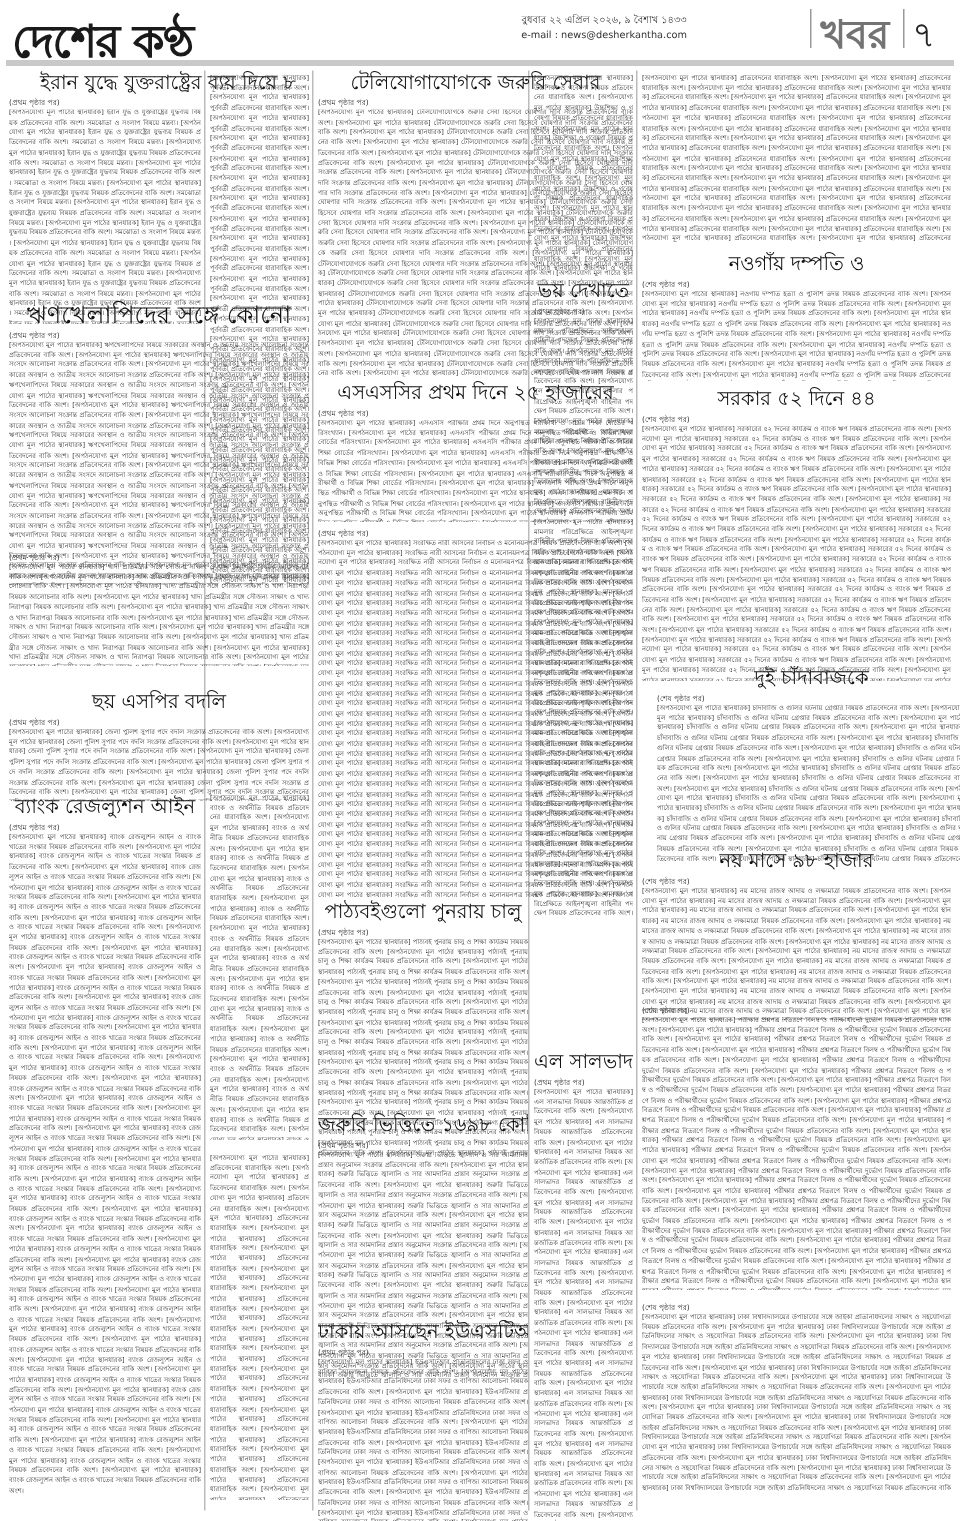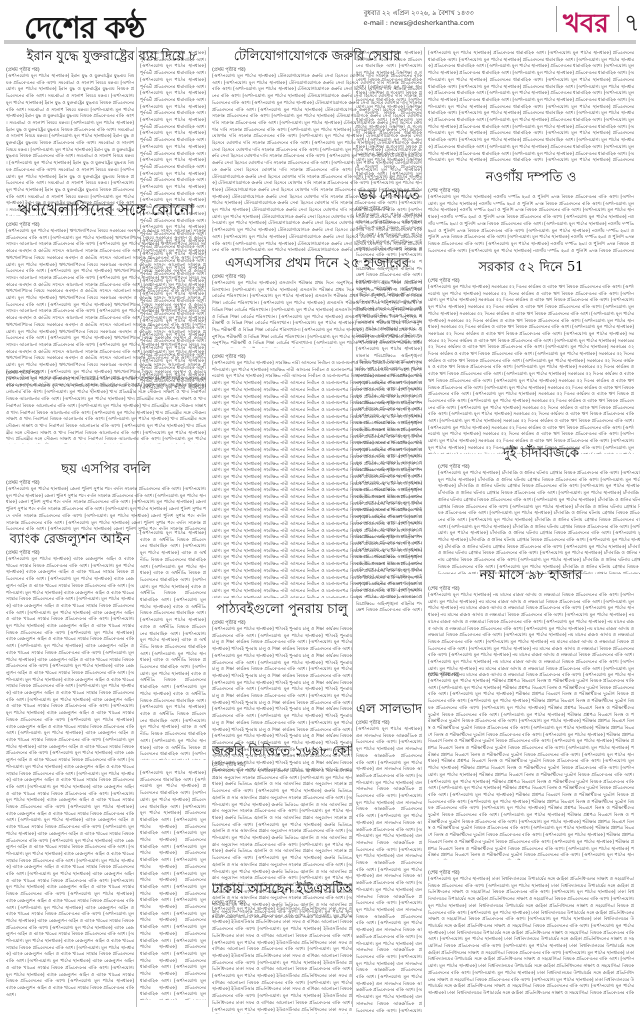--- a/index.html
+++ b/index.html
@@ -1,23 +1,23 @@
 <!DOCTYPE html>
 <html><head>
 <meta charset="utf-8">
 <style>
   * { box-sizing: border-box; margin: 0; padding: 0; }
   html, body { width: 640px; height: 1014px; background: #ffffff; overflow: hidden; }
   body { font-family: "DejaVu Serif", serif; color: #222; position: relative; }
 
-  .masthead { position: absolute; left: 16px; top: 0; width: 576px; height: 40px; }
+  .masthead { position: absolute; left: 0; top: 0; width: 576px; height: 40px; }
   .logo { position: absolute; left: 8px; top: 4px; font-size: 30px; font-weight: bold; color: #1a1a1a; letter-spacing: -1px; font-family: "DejaVu Serif", serif; }
   .dateline { position: absolute; right: 118px; top: 8px; text-align: center; font-size: 6.5px; line-height: 10px; color: #333; font-family: "DejaVu Sans", sans-serif; }
   .mh-divider { position: absolute; top: 6px; width: 1px; height: 26px; background: #999; }
-  .section-name { position: absolute; left: 547px; top: 3px; font-size: 26px; font-weight: bold; color: #be185d; }
+  .section-name { position: absolute; left: 547px; top: 3px; font-size: 26px; font-weight: bold; color: #737373; }
   .page-num { position: absolute; left: 608px; top: 4px; font-size: 24px; color: #222; }
   .rule { position: absolute; left: 4px; top: 40px; width: 632px; height: 4px; background: #c9c9c9; }
   .vline { position: absolute; top: 47px; width: 1px; height: 960px; background: #bbb; }
 
   .article { position: absolute; }
   .headline { text-align: center; font-weight: normal; color: #111; white-space: nowrap; overflow: hidden; }
   .h-lg { font-size: 16px; line-height: 20px; }
   .h-md { font-size: 13px; line-height: 18px; }
   .jump { font-size: 5px; color: #333; line-height: 7px; margin-top: 1px; font-family: "DejaVu Sans", sans-serif; }
   .body { font-size: 4.4px; line-height: 6.7px; color: #333; text-align: justify; font-family: "DejaVu Sans", sans-serif; overflow: hidden; word-break: break-all; }
@@ -128,21 +128,21 @@
 
 <div class="textcol" style="left:428px; top:50px; width:206px; height:112px;">[অপঠনযোগ্য মূল পাঠের স্থানধারক] প্রতিবেদনের ধারাবাহিক অংশ। [অপঠনযোগ্য মূল পাঠের স্থানধারক] প্রতিবেদনের ধারাবাহিক অংশ। [অপঠনযোগ্য মূল পাঠের স্থানধারক] প্রতিবেদনের ধারাবাহিক অংশ। [অপঠনযোগ্য মূল পাঠের স্থানধারক] প্রতিবেদনের ধারাবাহিক অংশ। [অপঠনযোগ্য মূল পাঠের স্থানধারক] প্রতিবেদনের ধারাবাহিক অংশ। [অপঠনযোগ্য মূল পাঠের স্থানধারক] প্রতিবেদনের ধারাবাহিক অংশ। [অপঠনযোগ্য মূল পাঠের স্থানধারক] প্রতিবেদনের ধারাবাহিক অংশ। [অপঠনযোগ্য মূল পাঠের স্থানধারক] প্রতিবেদনের ধারাবাহিক অংশ। [অপঠনযোগ্য মূল পাঠের স্থানধারক] প্রতিবেদনের ধারাবাহিক অংশ। [অপঠনযোগ্য মূল পাঠের স্থানধারক] প্রতিবেদনের ধারাবাহিক অংশ। [অপঠনযোগ্য মূল পাঠের স্থানধারক] প্রতিবেদনের ধারাবাহিক অংশ। [অপঠনযোগ্য মূল পাঠের স্থানধারক] প্রতিবেদনের ধারাবাহিক অংশ। [অপঠনযোগ্য মূল পাঠের স্থানধারক] প্রতিবেদনের ধারাবাহিক অংশ। [অপঠনযোগ্য মূল পাঠের স্থানধারক] প্রতিবেদনের ধারাবাহিক অংশ। [অপঠনযোগ্য মূল পাঠের স্থানধারক] প্রতিবেদনের ধারাবাহিক অংশ। [অপঠনযোগ্য মূল পাঠের স্থানধারক] প্রতিবেদনের ধারাবাহিক অংশ। [অপঠনযোগ্য মূল পাঠের স্থানধারক] প্রতিবেদনের ধারাবাহিক অংশ। [অপঠনযোগ্য মূল পাঠের স্থানধারক] প্রতিবেদনের ধারাবাহিক অংশ। [অপঠনযোগ্য মূল পাঠের স্থানধারক] প্রতিবেদনের ধারাবাহিক অংশ। [অপঠনযোগ্য মূল পাঠের স্থানধারক] প্রতিবেদনের ধারাবাহিক অংশ। [অপঠনযোগ্য মূল পাঠের স্থানধারক] প্রতিবেদনের ধারাবাহিক অংশ। [অপঠনযোগ্য মূল পাঠের স্থানধারক] প্রতিবেদনের ধারাবাহিক অংশ। [অপঠনযোগ্য মূল পাঠের স্থানধারক] প্রতিবেদনের ধারাবাহিক অংশ। [অপঠনযোগ্য মূল পাঠের স্থানধারক] প্রতিবেদনের ধারাবাহিক অংশ। [অপঠনযোগ্য মূল পাঠের স্থানধারক] প্রতিবেদনের ধারাবাহিক অংশ। [অপঠনযোগ্য মূল পাঠের স্থানধারক] প্রতিবেদনের ধারাবাহিক অংশ। [অপঠনযোগ্য মূল পাঠের স্থানধারক] প্রতিবেদনের ধারাবাহিক অংশ। [অপঠনযোগ্য মূল পাঠের স্থানধারক] প্রতিবেদনের ধারাবাহিক অংশ। [অপঠনযোগ্য মূল পাঠের স্থানধারক] প্রতিবেদনের ধারাবাহিক অংশ। [অপঠনযোগ্য মূল পাঠের স্থানধারক] প্রতিবেদনের ধারাবাহিক অংশ। [অপঠনযোগ্য মূল পাঠের স্থানধারক] প্রতিবেদনের ধারাবাহিক অংশ। [অপঠনযোগ্য মূল পাঠের স্থানধারক] প্রতিবেদনের ধারাবাহিক অংশ। [অপঠনযোগ্য মূল পাঠের স্থানধারক] প্রতিবেদনের ধারাবাহিক অংশ। [অপঠনযোগ্য মূল পাঠের স্থানধারক] প্রতিবেদনের ধারাবাহিক অংশ। [অপঠনযোগ্য মূল পাঠের স্থানধারক] প্রতিবেদনের ধারাবাহিক অংশ। [অপঠনযোগ্য মূল পাঠের স্থানধারক] প্রতিবেদনের ধারাবাহিক অংশ। [অপঠনযোগ্য মূল পাঠের স্থানধারক] প্রতিবেদনের ধারাবাহিক অংশ। [অপঠনযোগ্য মূল পাঠের স্থানধারক] প্রতিবেদনের ধারাবাহিক অংশ। [অপঠনযোগ্য মূল পাঠের স্থানধারক] প্রতিবেদনের ধারাবাহিক অংশ। [অপঠনযোগ্য মূল পাঠের স্থানধারক] প্রতিবেদনের ধারাবাহিক অংশ। </div>
 
 <article class="article" style="left:428px; top:168px; width:206px;">
   <h2 class="headline h-md">নওগাঁয় দম্পতি ও</h2>
   <div class="jump">(শেষ পৃষ্ঠার পর)</div>
   <div class="body" style="width:206px; height:60px;">[অপঠনযোগ্য মূল পাঠের স্থানধারক] নওগাঁয় দম্পতি হত্যা ও পুলিশি তদন্ত বিষয়ক প্রতিবেদনের বাকি অংশ। [অপঠনযোগ্য মূল পাঠের স্থানধারক] নওগাঁয় দম্পতি হত্যা ও পুলিশি তদন্ত বিষয়ক প্রতিবেদনের বাকি অংশ। [অপঠনযোগ্য মূল পাঠের স্থানধারক] নওগাঁয় দম্পতি হত্যা ও পুলিশি তদন্ত বিষয়ক প্রতিবেদনের বাকি অংশ। [অপঠনযোগ্য মূল পাঠের স্থানধারক] নওগাঁয় দম্পতি হত্যা ও পুলিশি তদন্ত বিষয়ক প্রতিবেদনের বাকি অংশ। [অপঠনযোগ্য মূল পাঠের স্থানধারক] নওগাঁয় দম্পতি হত্যা ও পুলিশি তদন্ত বিষয়ক প্রতিবেদনের বাকি অংশ। [অপঠনযোগ্য মূল পাঠের স্থানধারক] নওগাঁয় দম্পতি হত্যা ও পুলিশি তদন্ত বিষয়ক প্রতিবেদনের বাকি অংশ। [অপঠনযোগ্য মূল পাঠের স্থানধারক] নওগাঁয় দম্পতি হত্যা ও পুলিশি তদন্ত বিষয়ক প্রতিবেদনের বাকি অংশ। [অপঠনযোগ্য মূল পাঠের স্থানধারক] নওগাঁয় দম্পতি হত্যা ও পুলিশি তদন্ত বিষয়ক প্রতিবেদনের বাকি অংশ। [অপঠনযোগ্য মূল পাঠের স্থানধারক] নওগাঁয় দম্পতি হত্যা ও পুলিশি তদন্ত বিষয়ক প্রতিবেদনের বাকি অংশ। [অপঠনযোগ্য মূল পাঠের স্থানধারক] নওগাঁয় দম্পতি হত্যা ও পুলিশি তদন্ত বিষয়ক প্রতিবেদনের বাকি অংশ। [অপঠনযোগ্য মূল পাঠের স্থানধারক] নওগাঁয় দম্পতি হত্যা ও পুলিশি তদন্ত বিষয়ক প্রতিবেদনের বাকি অংশ। [অপঠনযোগ্য মূল পাঠের স্থানধারক] নওগাঁয় দম্পতি হত্যা ও পুলিশি তদন্ত বিষয়ক প্রতিবেদনের বাকি অংশ। [অপঠনযোগ্য মূল পাঠের স্থানধারক] নওগাঁয় দম্পতি হত্যা ও পুলিশি তদন্ত বিষয়ক প্রতিবেদনের বাকি অংশ। [অপঠনযোগ্য মূল পাঠের স্থানধারক] নওগাঁয় দম্পতি হত্যা ও পুলিশি তদন্ত বিষয়ক প্রতিবেদনের বাকি অংশ। [অপঠনযোগ্য মূল পাঠের স্থানধারক] নওগাঁয় দম্পতি হত্যা ও পুলিশি তদন্ত বিষয়ক প্রতিবেদনের বাকি অংশ। [অপঠনযোগ্য মূল পাঠের স্থানধারক] নওগাঁয় দম্পতি হত্যা ও পুলিশি তদন্ত বিষয়ক প্রতিবেদনের বাকি অংশ। [অপঠনযোগ্য মূল পাঠের স্থানধারক] নওগাঁয় দম্পতি হত্যা ও পুলিশি তদন্ত বিষয়ক প্রতিবেদনের বাকি অংশ। [অপঠনযোগ্য মূল পাঠের স্থানধারক] নওগাঁয় দম্পতি হত্যা ও পুলিশি তদন্ত বিষয়ক প্রতিবেদনের বাকি অংশ। [অপঠনযোগ্য মূল পাঠের স্থানধারক] নওগাঁয় দম্পতি হত্যা ও পুলিশি তদন্ত বিষয়ক প্রতিবেদনের বাকি অংশ। [অপঠনযোগ্য মূল পাঠের স্থানধারক] নওগাঁয় দম্পতি হত্যা ও পুলিশি তদন্ত বিষয়ক প্রতিবেদনের বাকি অংশ। [অপঠনযোগ্য মূল পাঠের স্থানধারক] নওগাঁয় দম্পতি হত্যা ও পুলিশি তদন্ত বিষয়ক প্রতিবেদনের বাকি অংশ। [অপঠনযোগ্য মূল পাঠের স্থানধারক] নওগাঁয় দম্পতি হত্যা ও পুলিশি তদন্ত বিষয়ক প্রতিবেদনের বাকি অংশ। [অপঠনযোগ্য মূল পাঠের স্থানধারক] নওগাঁয় দম্পতি হত্যা ও পুলিশি তদন্ত বিষয়ক প্রতিবেদনের বাকি অংশ। [অপঠনযোগ্য মূল পাঠের স্থানধারক] নওগাঁয় দম্পতি হত্যা ও পুলিশি তদন্ত বিষয়ক প্রতিবেদনের বাকি অংশ। [অপঠনযোগ্য মূল পাঠের স্থানধারক] নওগাঁয় দম্পতি হত্যা ও পুলিশি তদন্ত বিষয়ক প্রতিবেদনের বাকি অংশ। [অপঠনযোগ্য মূল পাঠের স্থানধারক] নওগাঁয় দম্পতি হত্যা ও পুলিশি তদন্ত বিষয়ক প্রতিবেদনের বাকি অংশ। [অপঠনযোগ্য মূল পাঠের স্থানধারক] নওগাঁয় দম্পতি হত্যা ও পুলিশি তদন্ত বিষয়ক প্রতিবেদনের বাকি অংশ। [অপঠনযোগ্য মূল পাঠের স্থানধারক] নওগাঁয় দম্পতি হত্যা ও পুলিশি তদন্ত বিষয়ক প্রতিবেদনের বাকি অংশ। [অপঠনযোগ্য মূল পাঠের স্থানধারক] নওগাঁয় দম্পতি হত্যা ও পুলিশি তদন্ত বিষয়ক প্রতিবেদনের বাকি অংশ। [অপঠনযোগ্য মূল পাঠের স্থানধারক] নওগাঁয় দম্পতি হত্যা ও পুলিশি তদন্ত বিষয়ক প্রতিবেদনের বাকি অংশ। [অপঠনযোগ্য মূল পাঠের স্থানধারক] নওগাঁয় দম্পতি হত্যা ও পুলিশি তদন্ত বিষয়ক প্রতিবেদনের বাকি অংশ। [অপঠনযোগ্য মূল পাঠের স্থানধারক] নওগাঁয় দম্পতি হত্যা ও পুলিশি তদন্ত বিষয়ক প্রতিবেদনের বাকি অংশ। [অপঠনযোগ্য মূল পাঠের স্থানধারক] নওগাঁয় দম্পতি হত্যা ও পুলিশি তদন্ত বিষয়ক প্রতিবেদনের বাকি অংশ। [অপঠনযোগ্য মূল পাঠের স্থানধারক] নওগাঁয় দম্পতি হত্যা ও পুলিশি তদন্ত বিষয়ক প্রতিবেদনের বাকি অংশ। [অপঠনযোগ্য মূল পাঠের স্থানধারক] নওগাঁয় দম্পতি হত্যা ও পুলিশি তদন্ত বিষয়ক প্রতিবেদনের বাকি অংশ। [অপঠনযোগ্য মূল পাঠের স্থানধারক] নওগাঁয় দম্পতি হত্যা ও পুলিশি তদন্ত বিষয়ক প্রতিবেদনের বাকি অংশ। [অপঠনযোগ্য মূল পাঠের স্থানধারক] নওগাঁয় দম্পতি হত্যা ও পুলিশি তদন্ত বিষয়ক প্রতিবেদনের বাকি অংশ। [অপঠনযোগ্য মূল পাঠের স্থানধারক] নওগাঁয় দম্পতি হত্যা ও পুলিশি তদন্ত বিষয়ক প্রতিবেদনের বাকি অংশ। [অপঠনযোগ্য মূল পাঠের স্থানধারক] নওগাঁয় দম্পতি হত্যা ও পুলিশি তদন্ত বিষয়ক প্রতিবেদনের বাকি অংশ। [অপঠনযোগ্য মূল পাঠের স্থানধারক] নওগাঁয় দম্পতি হত্যা ও পুলিশি তদন্ত বিষয়ক প্রতিবেদনের বাকি অংশ। </div>
 </article>
 
 <article class="article" style="left:428px; top:258px; width:206px;">
-  <h2 class="headline h-md">সরকার ৫২ দিনে 51</h2>
+  <h2 class="headline h-md">সরকার ৫২ দিনে ৪৪</h2>
   <div class="jump">(শেষ পৃষ্ঠার পর)</div>
   <div class="body" style="width:206px; height:170px;">[অপঠনযোগ্য মূল পাঠের স্থানধারক] সরকারের ৫২ দিনের কার্যক্রম ও ব্যাংক ঋণ বিষয়ক প্রতিবেদনের বাকি অংশ। [অপঠনযোগ্য মূল পাঠের স্থানধারক] সরকারের ৫২ দিনের কার্যক্রম ও ব্যাংক ঋণ বিষয়ক প্রতিবেদনের বাকি অংশ। [অপঠনযোগ্য মূল পাঠের স্থানধারক] সরকারের ৫২ দিনের কার্যক্রম ও ব্যাংক ঋণ বিষয়ক প্রতিবেদনের বাকি অংশ। [অপঠনযোগ্য মূল পাঠের স্থানধারক] সরকারের ৫২ দিনের কার্যক্রম ও ব্যাংক ঋণ বিষয়ক প্রতিবেদনের বাকি অংশ। [অপঠনযোগ্য মূল পাঠের স্থানধারক] সরকারের ৫২ দিনের কার্যক্রম ও ব্যাংক ঋণ বিষয়ক প্রতিবেদনের বাকি অংশ। [অপঠনযোগ্য মূল পাঠের স্থানধারক] সরকারের ৫২ দিনের কার্যক্রম ও ব্যাংক ঋণ বিষয়ক প্রতিবেদনের বাকি অংশ। [অপঠনযোগ্য মূল পাঠের স্থানধারক] সরকারের ৫২ দিনের কার্যক্রম ও ব্যাংক ঋণ বিষয়ক প্রতিবেদনের বাকি অংশ। [অপঠনযোগ্য মূল পাঠের স্থানধারক] সরকারের ৫২ দিনের কার্যক্রম ও ব্যাংক ঋণ বিষয়ক প্রতিবেদনের বাকি অংশ। [অপঠনযোগ্য মূল পাঠের স্থানধারক] সরকারের ৫২ দিনের কার্যক্রম ও ব্যাংক ঋণ বিষয়ক প্রতিবেদনের বাকি অংশ। [অপঠনযোগ্য মূল পাঠের স্থানধারক] সরকারের ৫২ দিনের কার্যক্রম ও ব্যাংক ঋণ বিষয়ক প্রতিবেদনের বাকি অংশ। [অপঠনযোগ্য মূল পাঠের স্থানধারক] সরকারের ৫২ দিনের কার্যক্রম ও ব্যাংক ঋণ বিষয়ক প্রতিবেদনের বাকি অংশ। [অপঠনযোগ্য মূল পাঠের স্থানধারক] সরকারের ৫২ দিনের কার্যক্রম ও ব্যাংক ঋণ বিষয়ক প্রতিবেদনের বাকি অংশ। [অপঠনযোগ্য মূল পাঠের স্থানধারক] সরকারের ৫২ দিনের কার্যক্রম ও ব্যাংক ঋণ বিষয়ক প্রতিবেদনের বাকি অংশ। [অপঠনযোগ্য মূল পাঠের স্থানধারক] সরকারের ৫২ দিনের কার্যক্রম ও ব্যাংক ঋণ বিষয়ক প্রতিবেদনের বাকি অংশ। [অপঠনযোগ্য মূল পাঠের স্থানধারক] সরকারের ৫২ দিনের কার্যক্রম ও ব্যাংক ঋণ বিষয়ক প্রতিবেদনের বাকি অংশ। [অপঠনযোগ্য মূল পাঠের স্থানধারক] সরকারের ৫২ দিনের কার্যক্রম ও ব্যাংক ঋণ বিষয়ক প্রতিবেদনের বাকি অংশ। [অপঠনযোগ্য মূল পাঠের স্থানধারক] সরকারের ৫২ দিনের কার্যক্রম ও ব্যাংক ঋণ বিষয়ক প্রতিবেদনের বাকি অংশ। [অপঠনযোগ্য মূল পাঠের স্থানধারক] সরকারের ৫২ দিনের কার্যক্রম ও ব্যাংক ঋণ বিষয়ক প্রতিবেদনের বাকি অংশ। [অপঠনযোগ্য মূল পাঠের স্থানধারক] সরকারের ৫২ দিনের কার্যক্রম ও ব্যাংক ঋণ বিষয়ক প্রতিবেদনের বাকি অংশ। [অপঠনযোগ্য মূল পাঠের স্থানধারক] সরকারের ৫২ দিনের কার্যক্রম ও ব্যাংক ঋণ বিষয়ক প্রতিবেদনের বাকি অংশ। [অপঠনযোগ্য মূল পাঠের স্থানধারক] সরকারের ৫২ দিনের কার্যক্রম ও ব্যাংক ঋণ বিষয়ক প্রতিবেদনের বাকি অংশ। [অপঠনযোগ্য মূল পাঠের স্থানধারক] সরকারের ৫২ দিনের কার্যক্রম ও ব্যাংক ঋণ বিষয়ক প্রতিবেদনের বাকি অংশ। [অপঠনযোগ্য মূল পাঠের স্থানধারক] সরকারের ৫২ দিনের কার্যক্রম ও ব্যাংক ঋণ বিষয়ক প্রতিবেদনের বাকি অংশ। [অপঠনযোগ্য মূল পাঠের স্থানধারক] সরকারের ৫২ দিনের কার্যক্রম ও ব্যাংক ঋণ বিষয়ক প্রতিবেদনের বাকি অংশ। [অপঠনযোগ্য মূল পাঠের স্থানধারক] সরকারের ৫২ দিনের কার্যক্রম ও ব্যাংক ঋণ বিষয়ক প্রতিবেদনের বাকি অংশ। [অপঠনযোগ্য মূল পাঠের স্থানধারক] সরকারের ৫২ দিনের কার্যক্রম ও ব্যাংক ঋণ বিষয়ক প্রতিবেদনের বাকি অংশ। [অপঠনযোগ্য মূল পাঠের স্থানধারক] সরকারের ৫২ দিনের কার্যক্রম ও ব্যাংক ঋণ বিষয়ক প্রতিবেদনের বাকি অংশ। [অপঠনযোগ্য মূল পাঠের স্থানধারক] সরকারের ৫২ দিনের কার্যক্রম ও ব্যাংক ঋণ বিষয়ক প্রতিবেদনের বাকি অংশ। [অপঠনযোগ্য মূল পাঠের স্থানধারক] সরকারের ৫২ দিনের কার্যক্রম ও ব্যাংক ঋণ বিষয়ক প্রতিবেদনের বাকি অংশ। [অপঠনযোগ্য মূল পাঠের স্থানধারক] সরকারের ৫২ দিনের কার্যক্রম ও ব্যাংক ঋণ বিষয়ক প্রতিবেদনের বাকি অংশ। [অপঠনযোগ্য মূল পাঠের স্থানধারক] সরকারের ৫২ দিনের কার্যক্রম ও ব্যাংক ঋণ বিষয়ক প্রতিবেদনের বাকি অংশ। [অপঠনযোগ্য মূল পাঠের স্থানধারক] সরকারের ৫২ দিনের কার্যক্রম ও ব্যাংক ঋণ বিষয়ক প্রতিবেদনের বাকি অংশ। [অপঠনযোগ্য মূল পাঠের স্থানধারক] সরকারের ৫২ দিনের কার্যক্রম ও ব্যাংক ঋণ বিষয়ক প্রতিবেদনের বাকি অংশ। [অপঠনযোগ্য মূল পাঠের স্থানধারক] সরকারের ৫২ দিনের কার্যক্রম ও ব্যাংক ঋণ বিষয়ক প্রতিবেদনের বাকি অংশ। [অপঠনযোগ্য মূল পাঠের স্থানধারক] সরকারের ৫২ দিনের কার্যক্রম ও ব্যাংক ঋণ বিষয়ক প্রতিবেদনের বাকি অংশ। [অপঠনযোগ্য মূল পাঠের স্থানধারক] সরকারের ৫২ দিনের কার্যক্রম ও ব্যাংক ঋণ বিষয়ক প্রতিবেদনের বাকি অংশ। [অপঠনযোগ্য মূল পাঠের স্থানধারক] সরকারের ৫২ দিনের কার্যক্রম ও ব্যাংক ঋণ বিষয়ক প্রতিবেদনের বাকি অংশ। [অপঠনযোগ্য মূল পাঠের স্থানধারক] সরকারের ৫২ দিনের কার্যক্রম ও ব্যাংক ঋণ বিষয়ক প্রতিবেদনের বাকি অংশ। [অপঠনযোগ্য মূল পাঠের স্থানধারক] সরকারের ৫২ দিনের কার্যক্রম ও ব্যাংক ঋণ বিষয়ক প্রতিবেদনের বাকি অংশ। [অপঠনযোগ্য মূল পাঠের স্থানধারক] সরকারের ৫২ দিনের কার্যক্রম ও ব্যাংক ঋণ বিষয়ক প্রতিবেদনের বাকি অংশ। </div>
 </article>
 
 <article class="article" style="left:438px; top:444px; width:206px;">
   <h2 class="headline h-md">দুই চাঁদাবাজকে</h2>
   <div class="jump">(শেষ পৃষ্ঠার পর)</div>
   <div class="body" style="width:206px; height:104px;">[অপঠনযোগ্য মূল পাঠের স্থানধারক] চাঁদাবাজি ও গুলির ঘটনায় গ্রেপ্তার বিষয়ক প্রতিবেদনের বাকি অংশ। [অপঠনযোগ্য মূল পাঠের স্থানধারক] চাঁদাবাজি ও গুলির ঘটনায় গ্রেপ্তার বিষয়ক প্রতিবেদনের বাকি অংশ। [অপঠনযোগ্য মূল পাঠের স্থানধারক] চাঁদাবাজি ও গুলির ঘটনায় গ্রেপ্তার বিষয়ক প্রতিবেদনের বাকি অংশ। [অপঠনযোগ্য মূল পাঠের স্থানধারক] চাঁদাবাজি ও গুলির ঘটনায় গ্রেপ্তার বিষয়ক প্রতিবেদনের বাকি অংশ। [অপঠনযোগ্য মূল পাঠের স্থানধারক] চাঁদাবাজি ও গুলির ঘটনায় গ্রেপ্তার বিষয়ক প্রতিবেদনের বাকি অংশ। [অপঠনযোগ্য মূল পাঠের স্থানধারক] চাঁদাবাজি ও গুলির ঘটনায় গ্রেপ্তার বিষয়ক প্রতিবেদনের বাকি অংশ। [অপঠনযোগ্য মূল পাঠের স্থানধারক] চাঁদাবাজি ও গুলির ঘটনায় গ্রেপ্তার বিষয়ক প্রতিবেদনের বাকি অংশ। [অপঠনযোগ্য মূল পাঠের স্থানধারক] চাঁদাবাজি ও গুলির ঘটনায় গ্রেপ্তার বিষয়ক প্রতিবেদনের বাকি অংশ। [অপঠনযোগ্য মূল পাঠের স্থানধারক] চাঁদাবাজি ও গুলির ঘটনায় গ্রেপ্তার বিষয়ক প্রতিবেদনের বাকি অংশ। [অপঠনযোগ্য মূল পাঠের স্থানধারক] চাঁদাবাজি ও গুলির ঘটনায় গ্রেপ্তার বিষয়ক প্রতিবেদনের বাকি অংশ। [অপঠনযোগ্য মূল পাঠের স্থানধারক] চাঁদাবাজি ও গুলির ঘটনায় গ্রেপ্তার বিষয়ক প্রতিবেদনের বাকি অংশ। [অপঠনযোগ্য মূল পাঠের স্থানধারক] চাঁদাবাজি ও গুলির ঘটনায় গ্রেপ্তার বিষয়ক প্রতিবেদনের বাকি অংশ। [অপঠনযোগ্য মূল পাঠের স্থানধারক] চাঁদাবাজি ও গুলির ঘটনায় গ্রেপ্তার বিষয়ক প্রতিবেদনের বাকি অংশ। [অপঠনযোগ্য মূল পাঠের স্থানধারক] চাঁদাবাজি ও গুলির ঘটনায় গ্রেপ্তার বিষয়ক প্রতিবেদনের বাকি অংশ। [অপঠনযোগ্য মূল পাঠের স্থানধারক] চাঁদাবাজি ও গুলির ঘটনায় গ্রেপ্তার বিষয়ক প্রতিবেদনের বাকি অংশ। [অপঠনযোগ্য মূল পাঠের স্থানধারক] চাঁদাবাজি ও গুলির ঘটনায় গ্রেপ্তার বিষয়ক প্রতিবেদনের বাকি অংশ। [অপঠনযোগ্য মূল পাঠের স্থানধারক] চাঁদাবাজি ও গুলির ঘটনায় গ্রেপ্তার বিষয়ক প্রতিবেদনের বাকি অংশ। [অপঠনযোগ্য মূল পাঠের স্থানধারক] চাঁদাবাজি ও গুলির ঘটনায় গ্রেপ্তার বিষয়ক প্রতিবেদনের বাকি অংশ। [অপঠনযোগ্য মূল পাঠের স্থানধারক] চাঁদাবাজি ও গুলির ঘটনায় গ্রেপ্তার বিষয়ক প্রতিবেদনের বাকি অংশ। [অপঠনযোগ্য মূল পাঠের স্থানধারক] চাঁদাবাজি ও গুলির ঘটনায় গ্রেপ্তার বিষয়ক প্রতিবেদনের বাকি অংশ। [অপঠনযোগ্য মূল পাঠের স্থানধারক] চাঁদাবাজি ও গুলির ঘটনায় গ্রেপ্তার বিষয়ক প্রতিবেদনের বাকি অংশ। [অপঠনযোগ্য মূল পাঠের স্থানধারক] চাঁদাবাজি ও গুলির ঘটনায় গ্রেপ্তার বিষয়ক প্রতিবেদনের বাকি অংশ। [অপঠনযোগ্য মূল পাঠের স্থানধারক] চাঁদাবাজি ও গুলির ঘটনায় গ্রেপ্তার বিষয়ক প্রতিবেদনের বাকি অংশ। [অপঠনযোগ্য মূল পাঠের স্থানধারক] চাঁদাবাজি ও গুলির ঘটনায় গ্রেপ্তার বিষয়ক প্রতিবেদনের বাকি অংশ। [অপঠনযোগ্য মূল পাঠের স্থানধারক] চাঁদাবাজি ও গুলির ঘটনায় গ্রেপ্তার বিষয়ক প্রতিবেদনের বাকি অংশ। [অপঠনযোগ্য মূল পাঠের স্থানধারক] চাঁদাবাজি ও গুলির ঘটনায় গ্রেপ্তার বিষয়ক প্রতিবেদনের বাকি অংশ। [অপঠনযোগ্য মূল পাঠের স্থানধারক] চাঁদাবাজি ও গুলির ঘটনায় গ্রেপ্তার বিষয়ক প্রতিবেদনের বাকি অংশ। [অপঠনযোগ্য মূল পাঠের স্থানধারক] চাঁদাবাজি ও গুলির ঘটনায় গ্রেপ্তার বিষয়ক প্রতিবেদনের বাকি অংশ। [অপঠনযোগ্য মূল পাঠের স্থানধারক] চাঁদাবাজি ও গুলির ঘটনায় গ্রেপ্তার বিষয়ক প্রতিবেদনের বাকি অংশ। [অপঠনযোগ্য মূল পাঠের স্থানধারক] চাঁদাবাজি ও গুলির ঘটনায় গ্রেপ্তার বিষয়ক প্রতিবেদনের বাকি অংশ। [অপঠনযোগ্য মূল পাঠের স্থানধারক] চাঁদাবাজি ও গুলির ঘটনায় গ্রেপ্তার বিষয়ক প্রতিবেদনের বাকি অংশ। [অপঠনযোগ্য মূল পাঠের স্থানধারক] চাঁদাবাজি ও গুলির ঘটনায় গ্রেপ্তার বিষয়ক প্রতিবেদনের বাকি অংশ। [অপঠনযোগ্য মূল পাঠের স্থানধারক] চাঁদাবাজি ও গুলির ঘটনায় গ্রেপ্তার বিষয়ক প্রতিবেদনের বাকি অংশ। [অপঠনযোগ্য মূল পাঠের স্থানধারক] চাঁদাবাজি ও গুলির ঘটনায় গ্রেপ্তার বিষয়ক প্রতিবেদনের বাকি অংশ। [অপঠনযোগ্য মূল পাঠের স্থানধারক] চাঁদাবাজি ও গুলির ঘটনায় গ্রেপ্তার বিষয়ক প্রতিবেদনের বাকি অংশ। [অপঠনযোগ্য মূল পাঠের স্থানধারক] চাঁদাবাজি ও গুলির ঘটনায় গ্রেপ্তার বিষয়ক প্রতিবেদনের বাকি অংশ। [অপঠনযোগ্য মূল পাঠের স্থানধারক] চাঁদাবাজি ও গুলির ঘটনায় গ্রেপ্তার বিষয়ক প্রতিবেদনের বাকি অংশ। [অপঠনযোগ্য মূল পাঠের স্থানধারক] চাঁদাবাজি ও গুলির ঘটনায় গ্রেপ্তার বিষয়ক প্রতিবেদনের বাকি অংশ। [অপঠনযোগ্য মূল পাঠের স্থানধারক] চাঁদাবাজি ও গুলির ঘটনায় গ্রেপ্তার বিষয়ক প্রতিবেদনের বাকি অংশ। [অপঠনযোগ্য মূল পাঠের স্থানধারক] চাঁদাবাজি ও গুলির ঘটনায় গ্রেপ্তার বিষয়ক প্রতিবেদনের বাকি অংশ। </div>
 </article>
 

